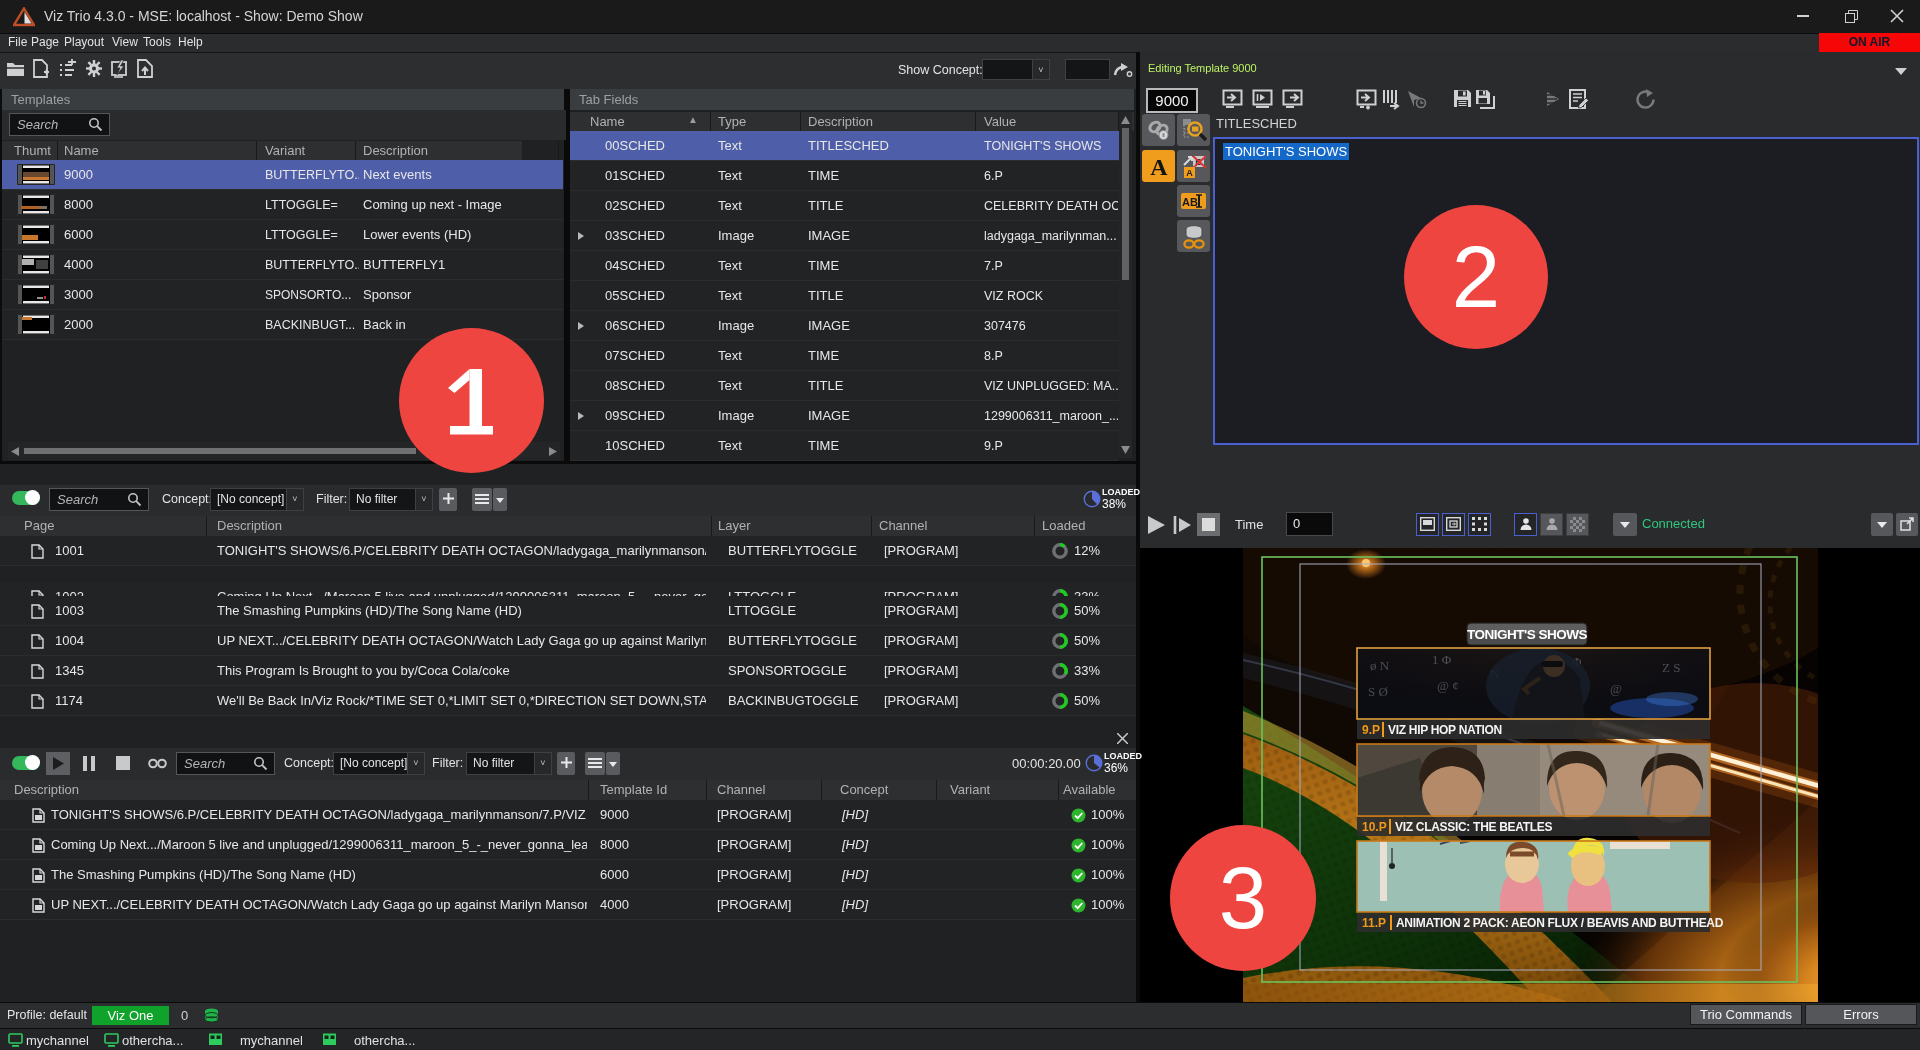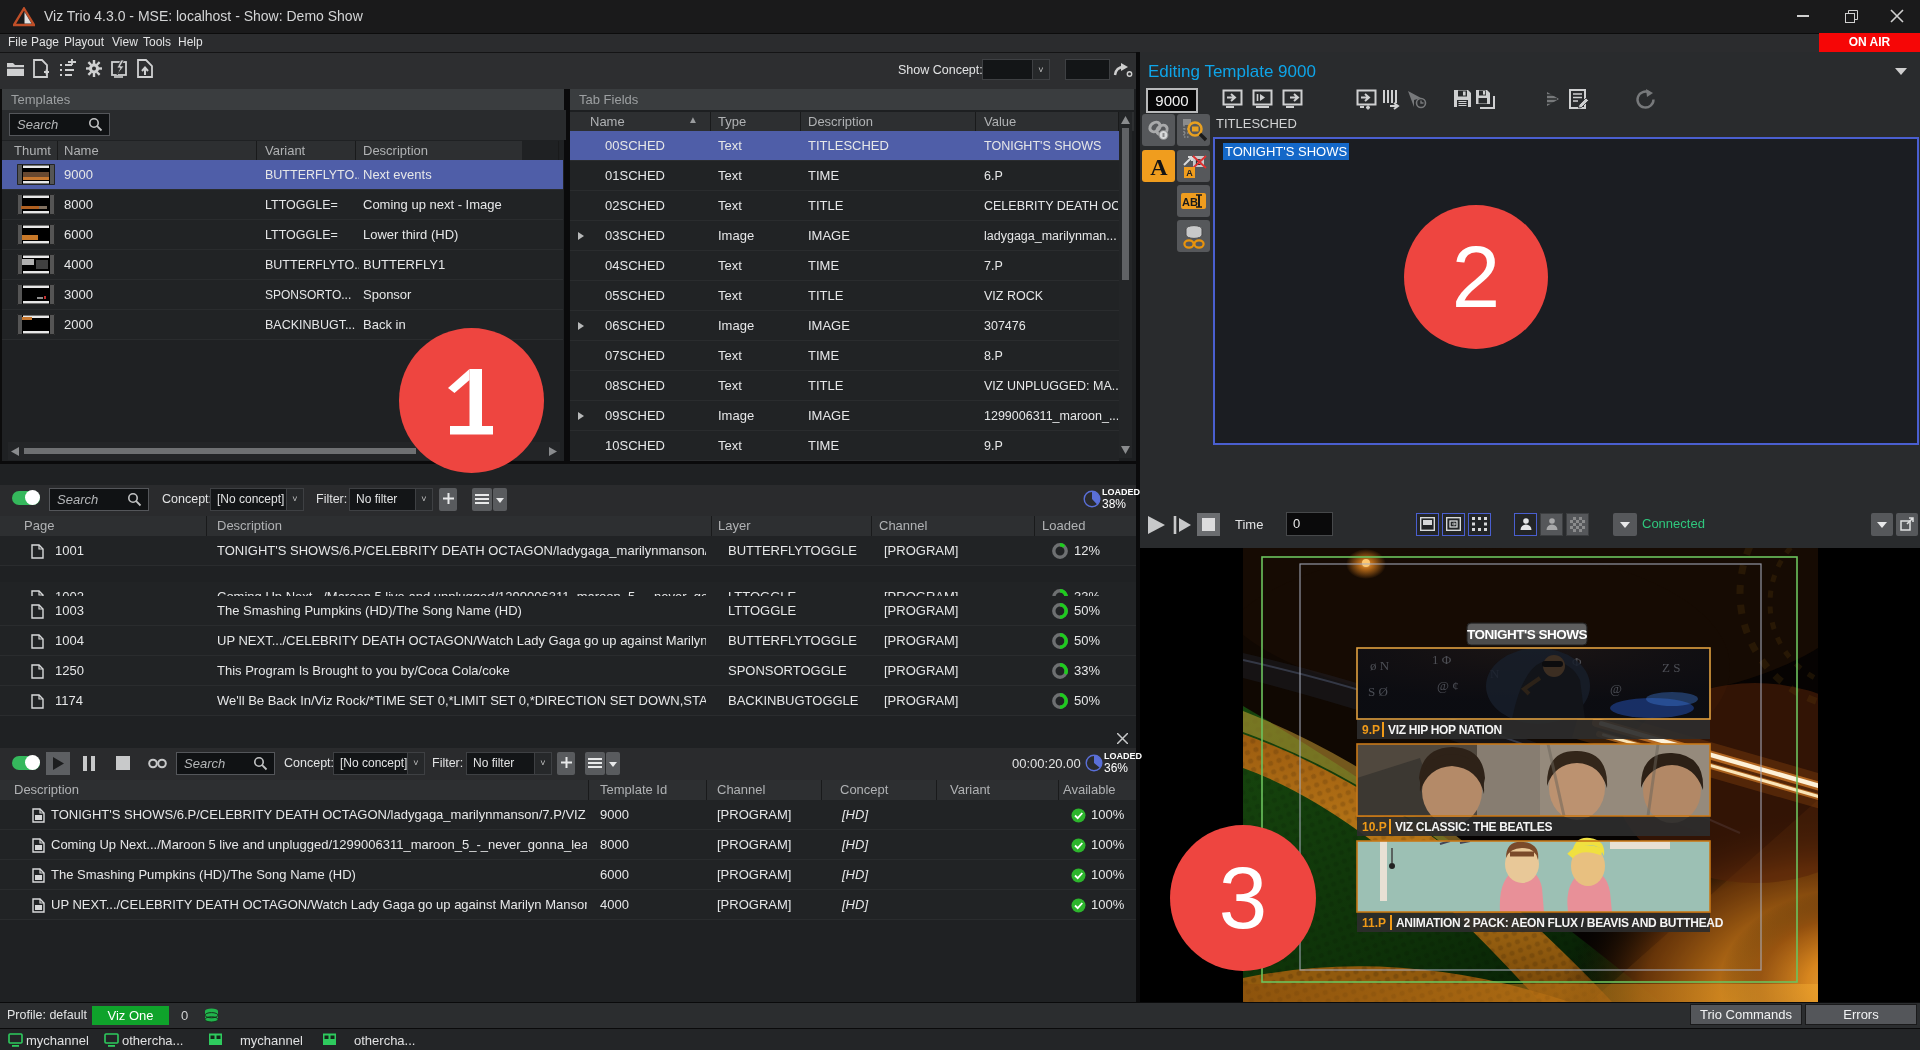--- a/index.html
+++ b/index.html
@@ -6,21 +6,21 @@
 html,body { width:1920px; height:1050px; overflow:hidden; background:#000; }
 body { font-family:"Liberation Sans", sans-serif; font-size:13px; color:#e6e7e8; }
 .lbl { font-size:12.5px; }
 .abs { position:absolute; }
 #stage { position:relative; width:1920px; height:1050px; background:#0a0a0b; }
 
 #titlebar { left:0; top:0; width:1920px; height:33px; background:#1a1a1b; }
 #titletext { left:44px; top:8px; font-size:14px; color:#d4d5d6; }
 #menubar { left:0; top:33px; width:1819px; height:19px; background:#2b2c2e; border-top:1px solid #0c0c0c; }
 .mitem { position:absolute; top:3px; font-size:12px; color:#e2e3e4; }
-#onair { left:1819px; top:33px; width:101px; height:31px; background:#f60606; color:#ffffff; font-weight:bold; font-size:12px; text-align:center; line-height:19px; }
+#onair { left:1819px; top:33px; width:101px; height:31px; background:#f60606; color:#0f172a; font-weight:bold; font-size:12px; text-align:center; line-height:19px; }
 #toolbar { left:0; top:52px; width:1136px; height:37px; background:#2d2e30; border-top:1px solid #141415; }
 
 .phead { background:#3a3d3f; color:#9da0a2; font-size:13px; line-height:21px; padding-left:9px; }
 .searchbox { position:absolute; background:#101214; border:1px solid #54565a; color:#b5b7b9; font-style:italic; font-size:13px; }
 .searchbox .mag { position:absolute; right:6px; top:3px; }
 .dropdown { position:absolute; background:#131517; border:1px solid #3e4043; color:#e2e3e4; font-size:12px; }
 .dropdown .car { position:absolute; right:0; top:0; bottom:0; width:17px; background:#26282a; border-left:1px solid #3e4043; text-align:center; }
 .btnlight { position:absolute; background:#595b5e; border-radius:2px; }
 .thead { position:absolute; background:#2d2f31; color:#b0b2b4; font-size:13px; }
 .thead .col { position:absolute; top:2px; }
@@ -181,21 +181,21 @@
               <rect x="1" y="1" width="4" height="19" fill="#555"></rect>
               <rect x="33" y="1" width="4" height="19" fill="#555"></rect>
               <rect x="5" y="1" width="28" height="19" fill="#000"></rect>
               <rect x="6" y="1.5" width="26" height="2.5" fill="#e8e8e8"></rect>
               <rect x="6" y="17" width="26" height="2.5" fill="#e8e8e8"></rect>
               <rect x="5" y="11" width="16" height="5" fill="#c87828"></rect>
             </svg>
           </span>
           <span class="rc" style="left:62px">6000</span>
           <span class="rc clip" style="left:263px;width:94px;font-size:12.5px;top:8px">LTTOGGLE=</span>
-          <span class="rc" style="left:361px">Lower third (HD)</span>
+          <span class="rc" style="left:361px">Lower events (HD)</span>
         </div>
         <div class="row" style="top:90px">
           <span class="rc" style="left:15px;top:4px">
             <svg width="38" height="21" viewBox="0 0 38 21">
               <rect x="0" y="0" width="38" height="21" fill="#0a0a0a" stroke="#3c3e40"></rect>
               <rect x="1" y="1" width="4" height="19" fill="#555"></rect>
               <rect x="33" y="1" width="4" height="19" fill="#555"></rect>
               <rect x="5" y="1" width="28" height="19" fill="#000"></rect>
               <rect x="6" y="1.5" width="26" height="2.5" fill="#e8e8e8"></rect>
               <rect x="6" y="17" width="26" height="2.5" fill="#e8e8e8"></rect>
@@ -349,21 +349,21 @@
           <path d="M0 8 L4.5 0 L9 8 Z" fill="#8a8c8e"></path>
         </svg>
       <div style="position:absolute;left:3px;top:16px;width:7px;height:152px;background:#606265"></div>
       <svg style="position:absolute;left:2px;bottom:4px" width="9" height="8">
           <path d="M0 0 L9 0 L4.5 8 Z" fill="#8a8c8e"></path>
         </svg>
     </div>
   </div>
 
   <div id="rightpanel" class="abs" style="left:1140px;top:52px;width:780px;height:496px;background:#292b2d">
-    <div class="abs" style="left:8px;top:10px;font-size:17px;color:#0ea5e9">Editing Template 9000</div>
+    <div class="abs" style="left:8px;top:10px;font-size:11px;color:#bef264">Editing Template 9000</div>
     <svg class="icon" style="left:755px;top:16px" width="12" height="7">
         <path d="M0 0 L12 0 L6 7 Z" fill="#cfcfcf"></path>
       </svg>
     <div class="abs" style="left:6px;top:36px;width:52px;height:25px;background:#070708;border:2px solid #b8b9ba;color:#f2f2f2;font-size:15px;text-align:center;line-height:21px">9000</div>
     <div id="rp-icons">
         <svg class="icon" style="left:82px;top:36px" width="21" height="22" viewBox="0 0 21 22">
           <rect x="1.5" y="2.5" width="18" height="14" fill="none" stroke="#cfd0d1" stroke-width="2"></rect>
           <path d="M5 9.5 H12 M9 6 L13 9.5 L9 13" stroke="#cfd0d1" stroke-width="2" fill="none"></path>
           <path d="M4 19 H12" stroke="#cfd0d1" stroke-width="2"></path>
         </svg>
@@ -860,21 +860,21 @@
             <circle cx="8" cy="8" r="6.2" fill="none" stroke="#6e7072" stroke-width="3.4"></circle>
             <path d="M8 1.8 A6.2 6.2 0 0 1 8.00 14.20" fill="none" stroke="#1ecc1e" stroke-width="3.4"></path>
           </svg>
           <span class="rc" style="left:1074px">50%</span>
         </div>
         <div class="row" style="top:120px">
           <svg class="rc" style="left:31px;top:8px" width="13" height="15" viewBox="0 0 13 15">
             <path d="M1 1 H8 L12 5 V14 H1 Z" fill="none" stroke="#d8d9da" stroke-width="1.4"></path>
             <path d="M8 1 V5 H12" fill="none" stroke="#d8d9da" stroke-width="1.2"></path>
           </svg>
-          <span class="rc" style="left:55px">1250</span>
+          <span class="rc" style="left:55px">1345</span>
           <span class="rc clip" style="left:217px;width:489px">This Program Is  Brought to you by/Coca Cola/coke</span>
           <span class="rc" style="left:728px">SPONSORTOGGLE</span>
           <span class="rc" style="left:884px">[PROGRAM]</span>
           <svg class="rc" style="left:1052px;top:7px" width="16" height="16" viewBox="0 0 16 16">
             <circle cx="8" cy="8" r="6.2" fill="none" stroke="#6e7072" stroke-width="3.4"></circle>
             <path d="M8 1.8 A6.2 6.2 0 0 1 13.43 10.99" fill="none" stroke="#1ecc1e" stroke-width="3.4"></path>
           </svg>
           <span class="rc" style="left:1074px">33%</span>
         </div>
         <div class="row" style="top:150px">

